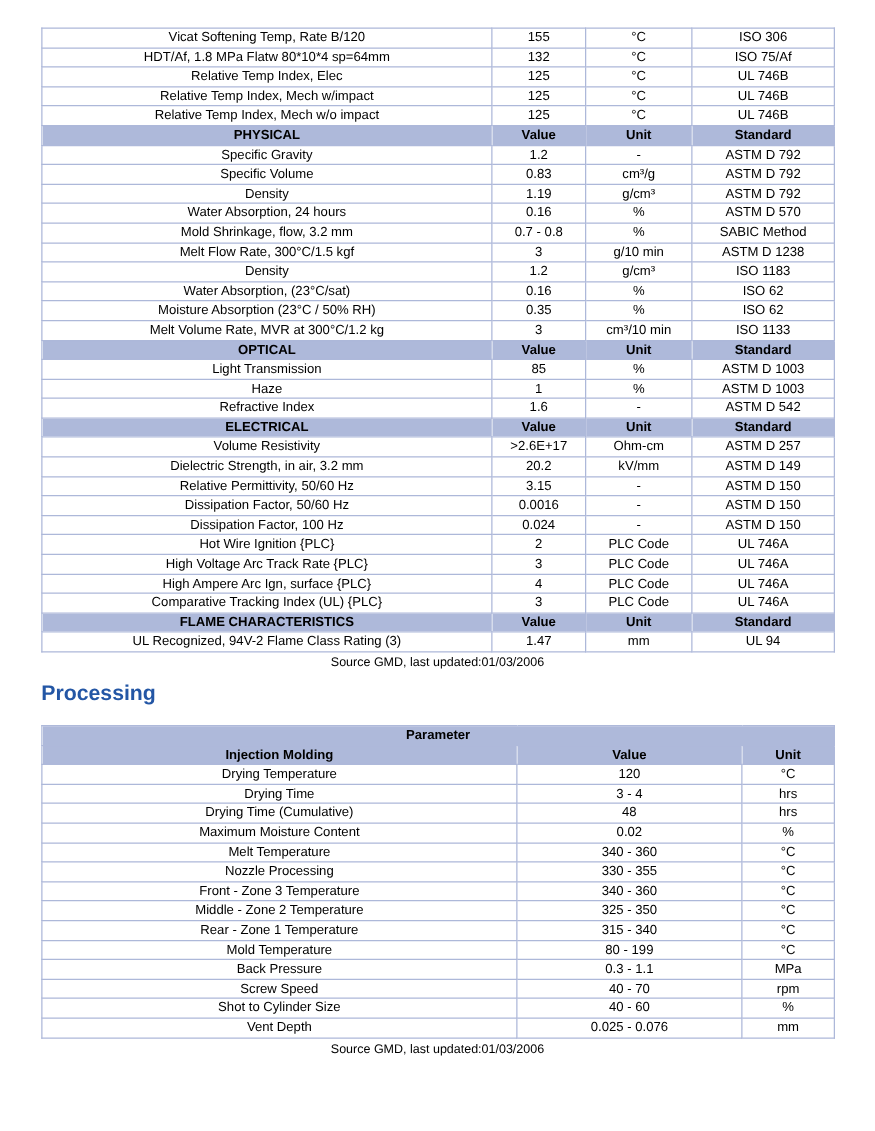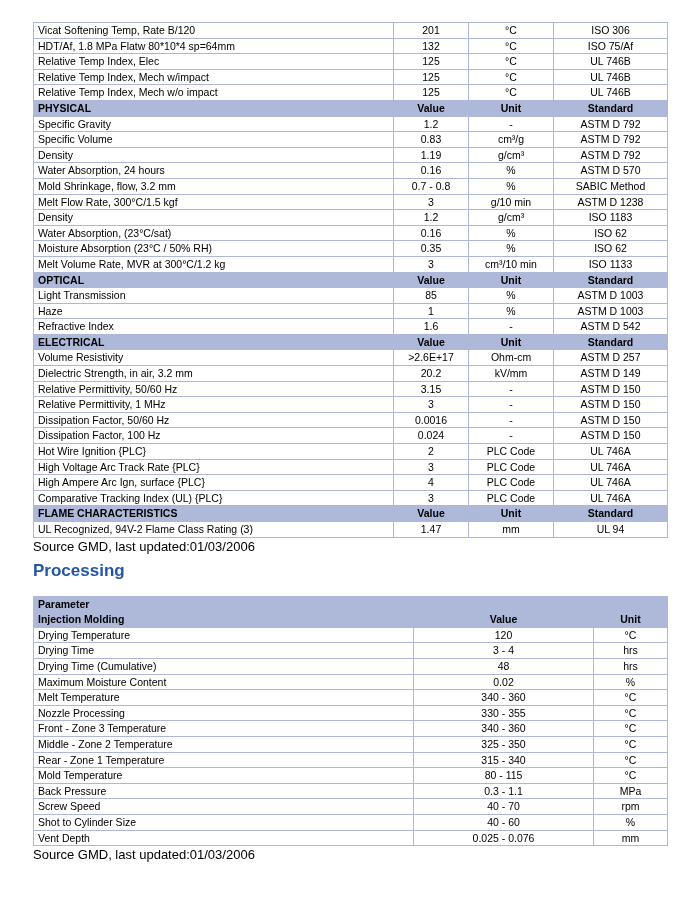--- a/index.html
+++ b/index.html
@@ -20,31 +20,31 @@
     font-size:10.5px;
     height:14.6px;
     line-height:14.6px;
     padding:0 4px;
     overflow:hidden;
     white-space:nowrap;
     text-align:center;
     font-weight:normal;
   }
   td{border:1px solid var(--border);background:#fff;}
-  td.left,th.left{text-align:left;}
+  td.left,th.left{text-align:center;}
   tr.sec th{
     background:var(--header-bg);
     border:1px solid var(--header-bg);
     font-weight:bold;
     margin-top:33px;
   }
   .source{
     width:634px;
-    text-align:left;
-    font-size:13px;
+    text-align:center;
+    font-size:10px;
     line-height:13px;
     padding-top:2px;
   }
   .processing-heading{
     color:var(--heading-text);
     font-weight:bold;
     font-size:17px;
     margin:8px 0 15px 0;
   }
 </style>
@@ -56,21 +56,21 @@
   <table>
     <colgroup>
       <col style="width:360px">
         <col style="width:75px">
         <col style="width:85px">
         <col style="width:114px">
     </colgroup>
     <tbody>
         <tr>
           <td class="left">Vicat Softening Temp, Rate B/120</td>
-          <td>201</td>
+          <td>155</td>
           <td>°C</td>
           <td>ISO 306</td>
         </tr>
         <tr>
           <td class="left">HDT/Af, 1.8 MPa Flatw 80*10*4 sp=64mm</td>
           <td>132</td>
           <td>°C</td>
           <td>ISO 75/Af</td>
         </tr>
         <tr>
@@ -195,26 +195,20 @@
         </tr>
         <tr>
           <td class="left">Dielectric Strength, in air, 3.2 mm</td>
           <td>20.2</td>
           <td>kV/mm</td>
           <td>ASTM D 149</td>
         </tr>
         <tr>
           <td class="left">Relative Permittivity, 50/60 Hz</td>
           <td>3.15</td>
-          <td>-</td>
-          <td>ASTM D 150</td>
-        </tr>
-        <tr>
-          <td class="left">Relative Permittivity, 1 MHz</td>
-          <td>3</td>
           <td>-</td>
           <td>ASTM D 150</td>
         </tr>
         <tr>
           <td class="left">Dissipation Factor, 50/60 Hz</td>
           <td>0.0016</td>
           <td>-</td>
           <td>ASTM D 150</td>
         </tr>
         <tr>
@@ -321,21 +315,21 @@
           <td>325 - 350</td>
           <td>°C</td>
         </tr>
         <tr>
           <td class="left">Rear - Zone 1 Temperature</td>
           <td>315 - 340</td>
           <td>°C</td>
         </tr>
         <tr>
           <td class="left">Mold Temperature</td>
-          <td>80 - 115</td>
+          <td>80 - 199</td>
           <td>°C</td>
         </tr>
         <tr>
           <td class="left">Back Pressure</td>
           <td>0.3 - 1.1</td>
           <td>MPa</td>
         </tr>
         <tr>
           <td class="left">Screw Speed</td>
           <td>40 - 70</td>

